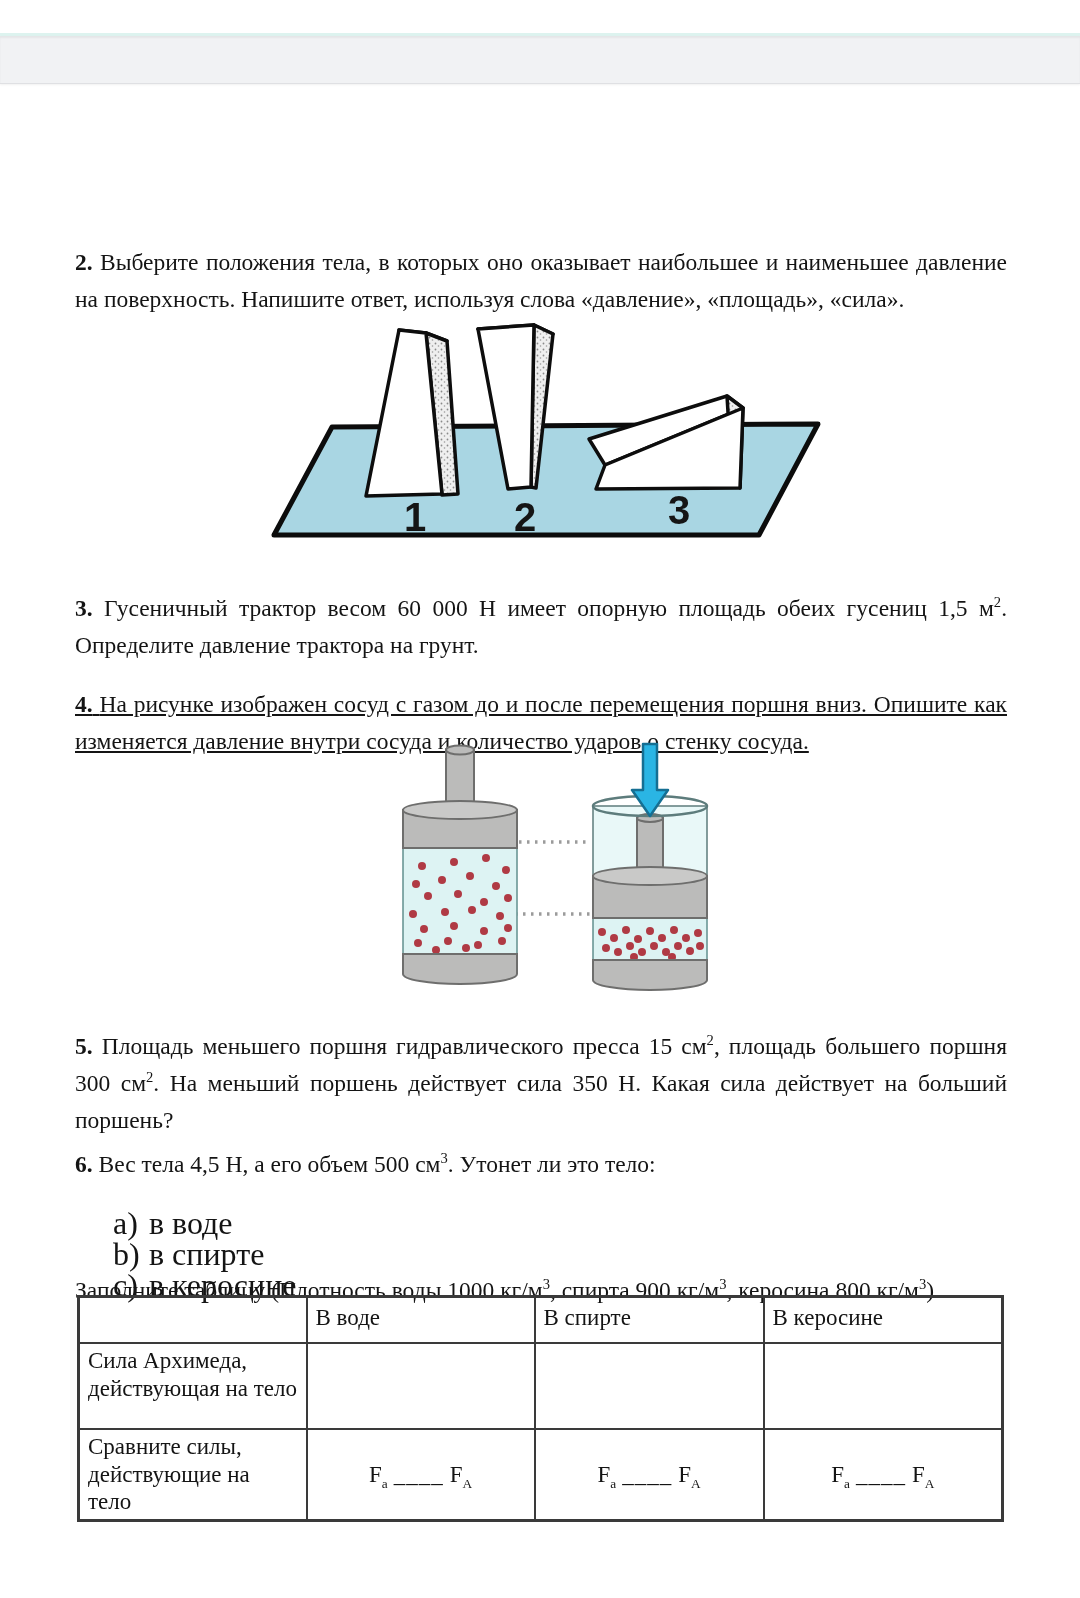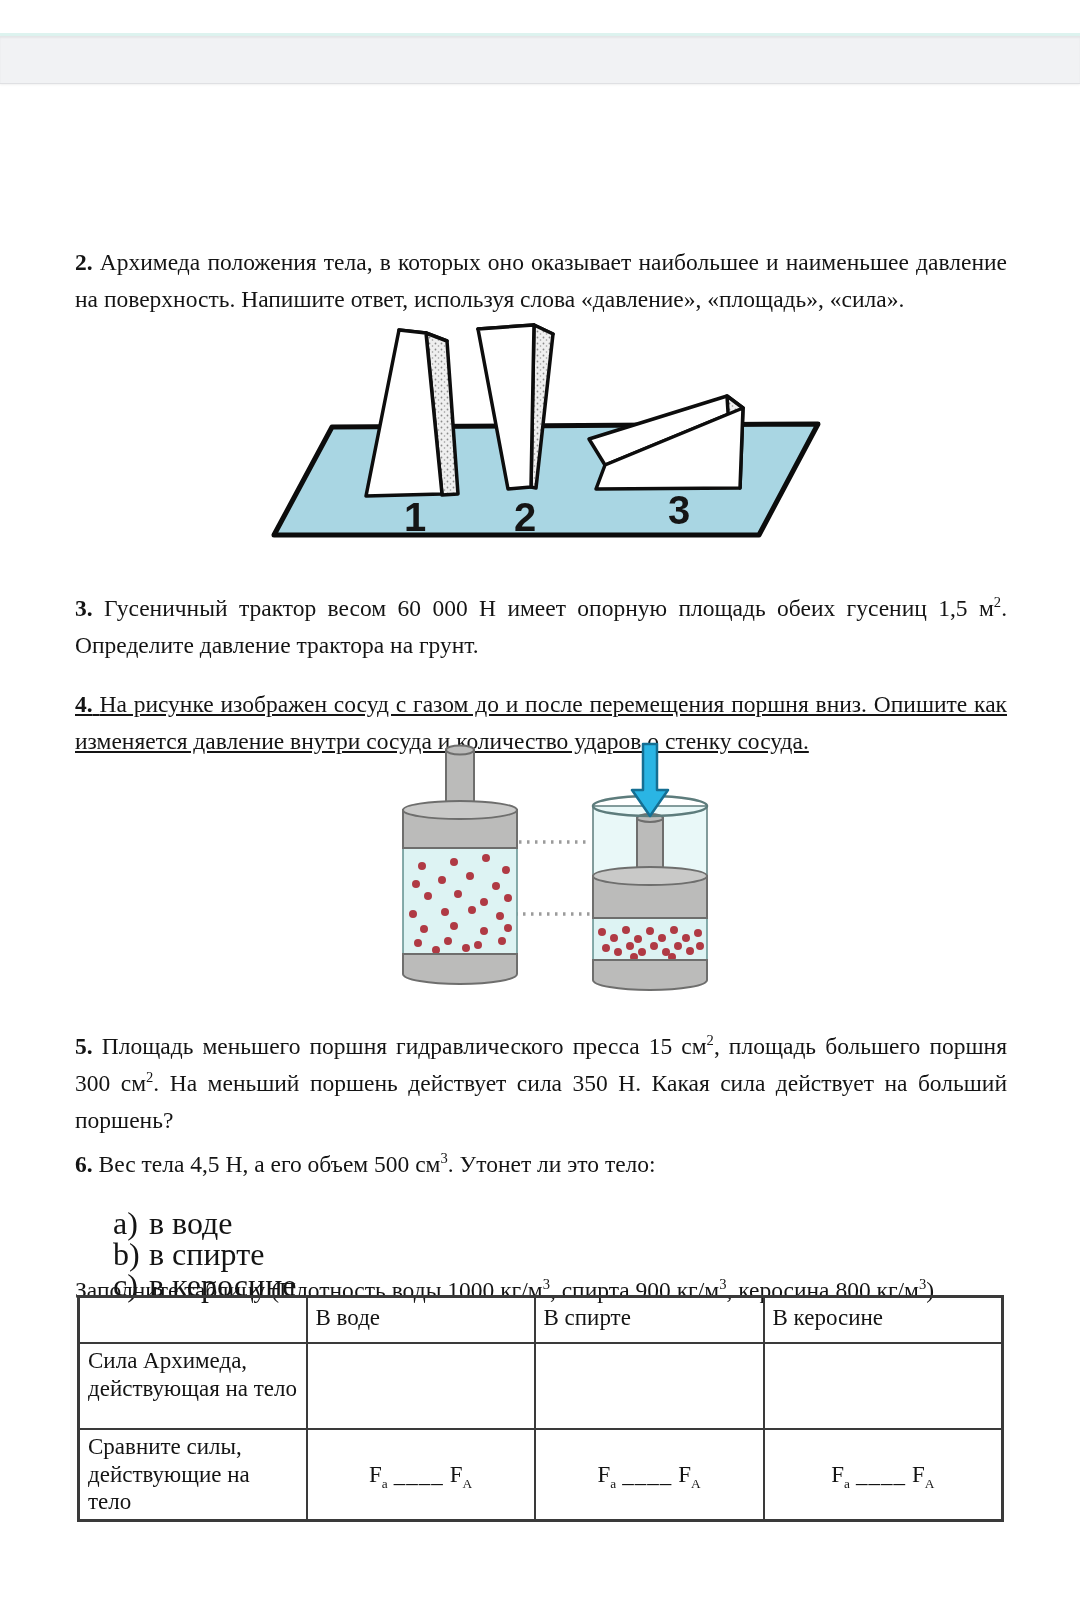--- a/index.html
+++ b/index.html
@@ -31,21 +31,21 @@
   svg text{font-family:"Liberation Sans", sans-serif;font-weight:bold;}
 </style>
 </head>
 <body>
 
 <div>
 
   <div class="accent-line"></div>
   <div class="band"></div>
 
-  <p class="para" style="top:220px;"><span class="qnum">2.</span> <span>Архимеда положения тела, в которых оно оказывает наибольшее и наименьшее давление на поверхность. Напишите ответ, используя слова «давление», «площадь», «сила».</span></p>
+  <p class="para" style="top:220px;"><span class="qnum">2.</span> <span>Выберите положения тела, в которых оно оказывает наибольшее и наименьшее давление на поверхность. Напишите ответ, используя слова «давление», «площадь», «сила».</span></p>
 
   <svg class="fig" style="left:266px;top:318px;" width="558" height="224" viewBox="0 0 558 224">
     <defs>
       <pattern id="stip" width="6" height="6" patternUnits="userSpaceOnUse">
         <rect width="6" height="6" fill="#efefef"></rect>
         <circle cx="1.5" cy="1.5" r="0.9" fill="#8a8a8a"></circle>
         <circle cx="4.5" cy="4" r="0.8" fill="#9a9a9a"></circle>
       </pattern>
     </defs>
     <polygon points="66,109 552,106 493,217 8,217" stroke="#0c0c0c" stroke-width="5" stroke-linejoin="round" fill="#a9d6e3"></polygon>

